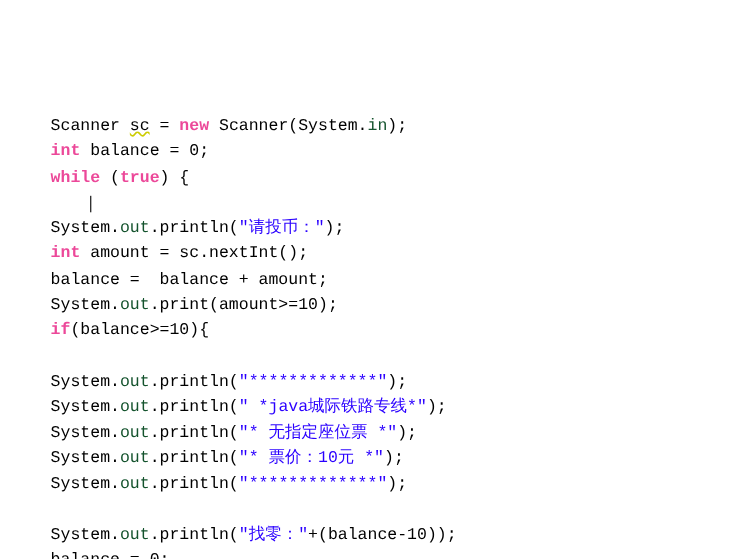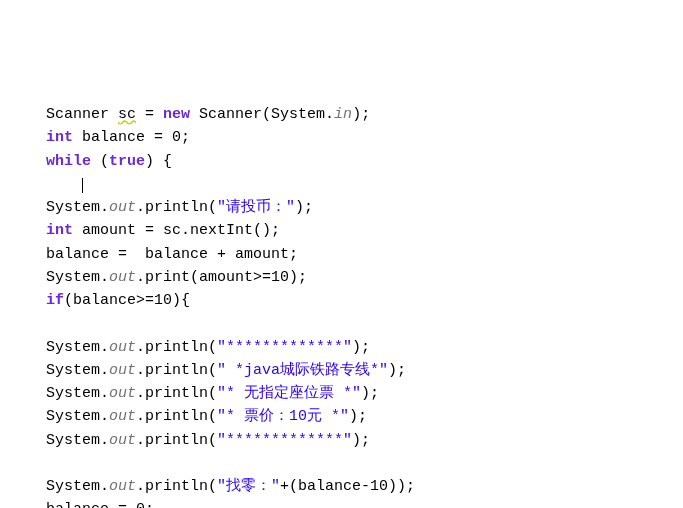--- a/index.html
+++ b/index.html
@@ -9,27 +9,26 @@
       font-size: 15px;
       line-height: 1.55;
       background: #ffffff;
       color: #000000;
       white-space: pre;
     }
     .code-line {
       display: block;
     }
     .keyword {
-      color: #6d28d9;
+      color: #ec4899;
       font-weight: bold;
       font-family: Liberation Mono, monospace;
     }
     .field {
-      color: #737373;
-      font-style: italic;
+      color: #14532d;
     }
     .string {
       color: #2a00ff;
     }
     .cursor {
       border-left: 1px solid #000;
       display: inline-block;
       height: 1em;
       vertical-align: text-bottom;
     }

